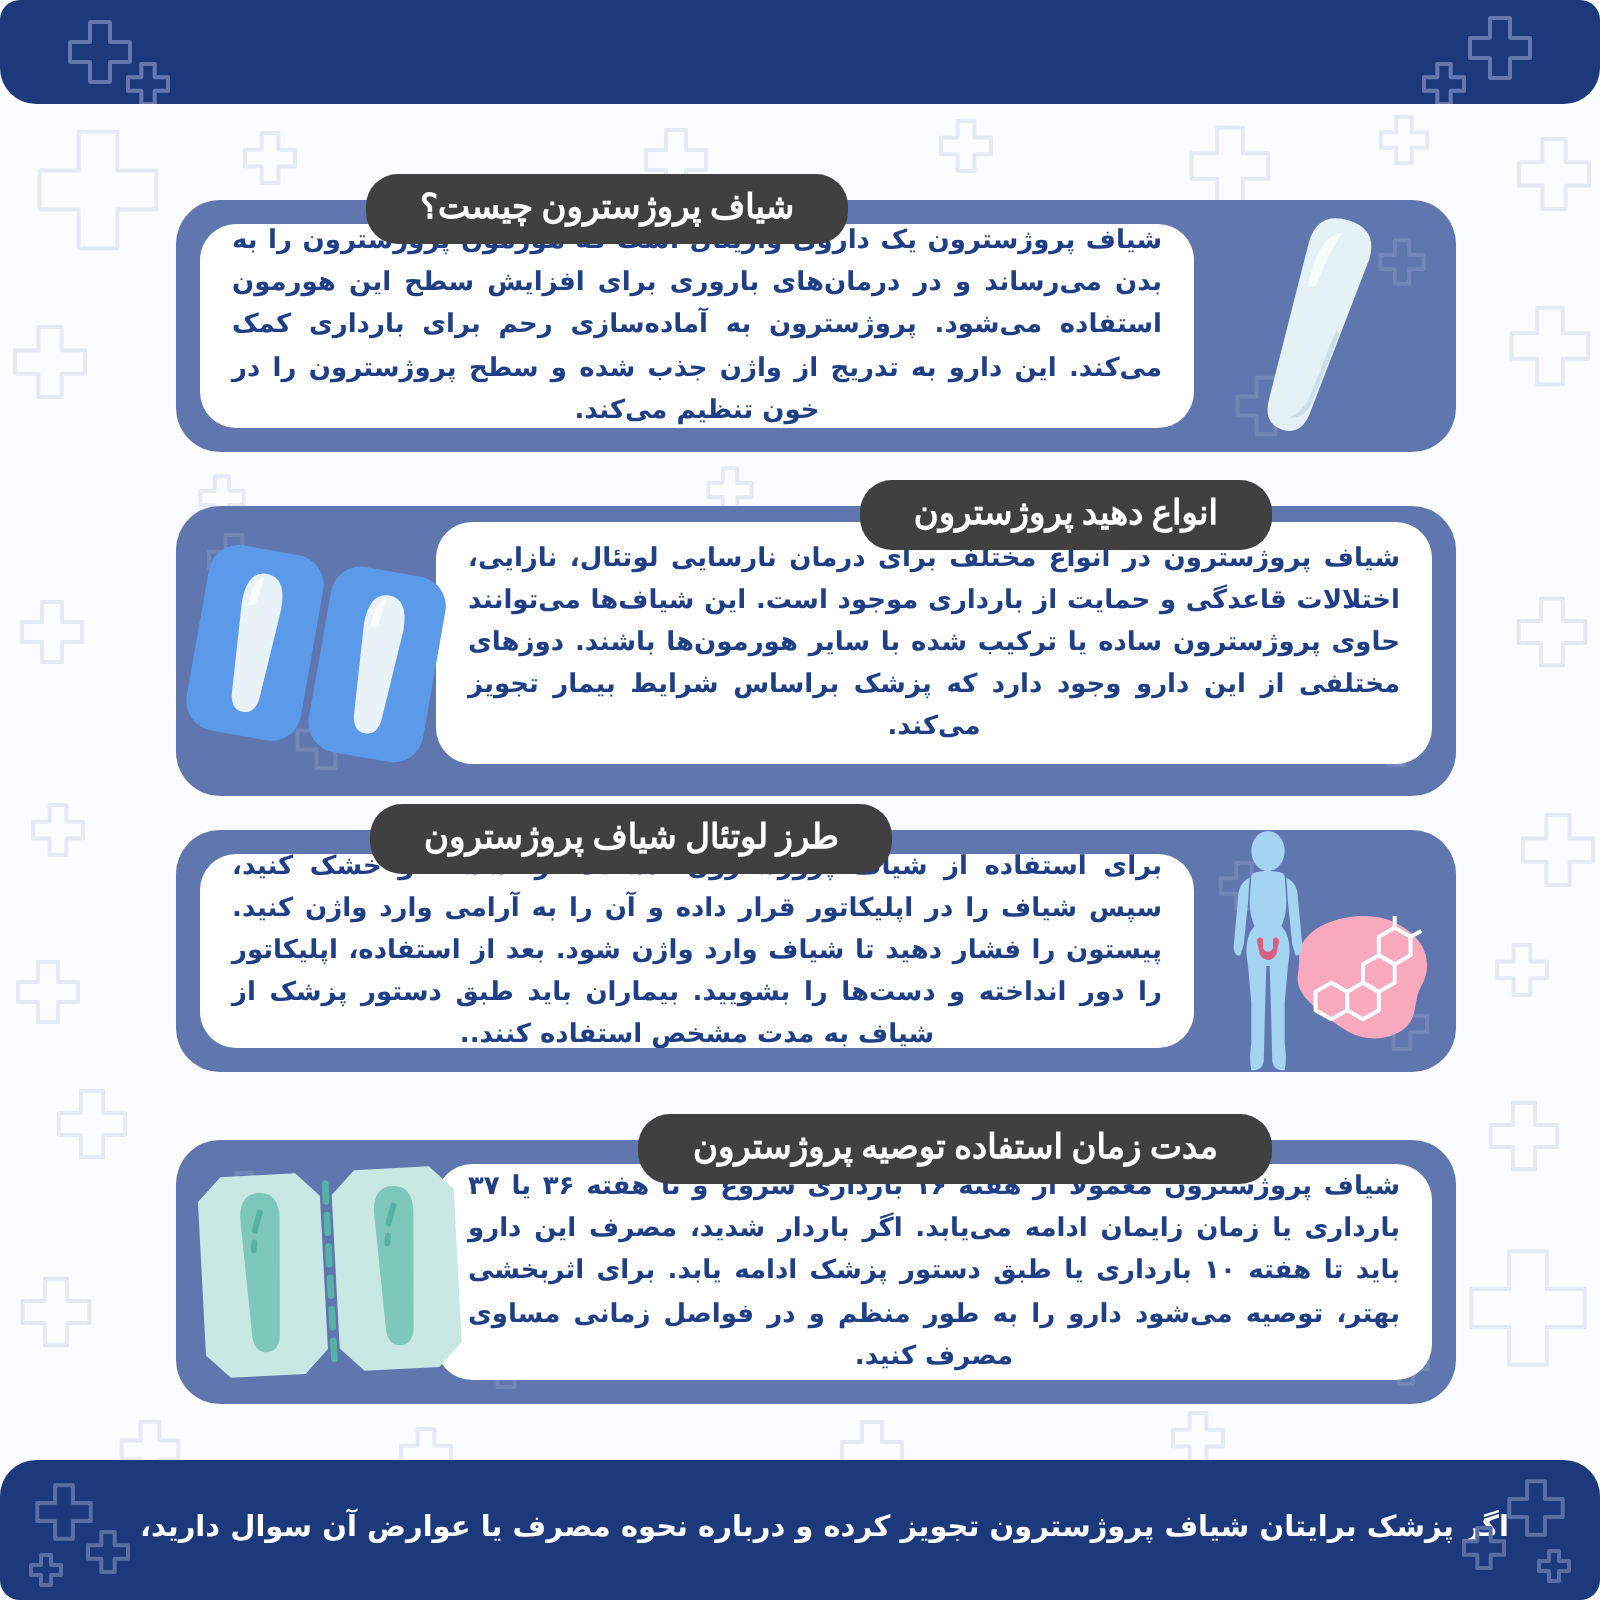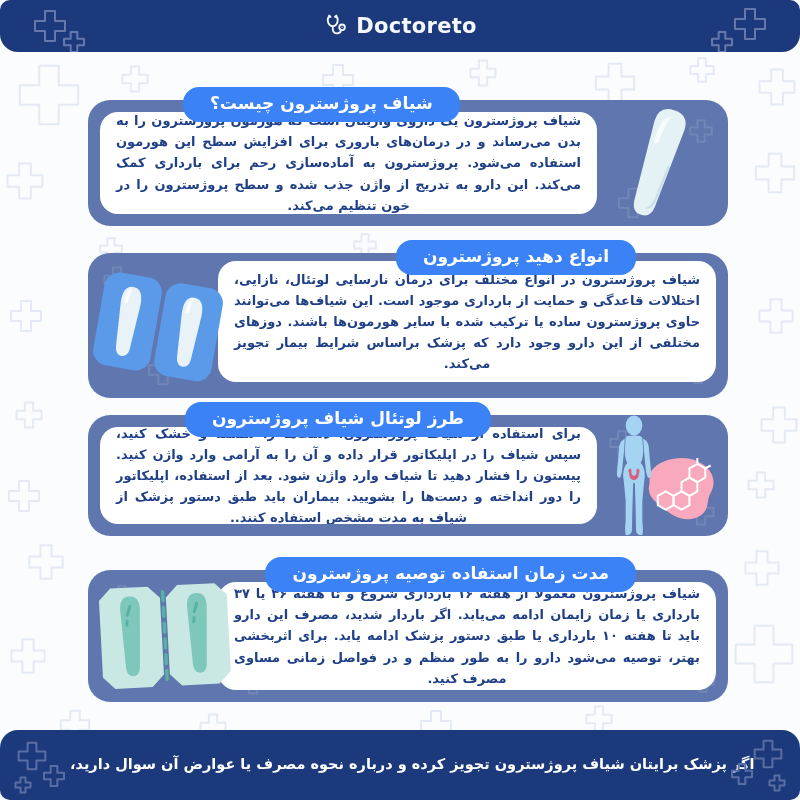--- a/index.html
+++ b/index.html
@@ -44,23 +44,23 @@
   .panel .deco { position:absolute; inset:0; width:100%; height:100%; pointer-events:none; }
   .card {
     position:absolute; background:#ffffff; border-radius:18px;
     display:flex; align-items:center; padding:8px 16px; overflow:hidden;
   }
   .card p {
     width:100%; color:#1f4086; font-size:13px; font-weight:bold;
     line-height:1.62; text-align:justify; text-align-last:center; direction:rtl;
   }
   .pill {
-    position:absolute; z-index:3; background:#3b82f6; color:#ffffff;
+    position:absolute; z-index:3; background:#404040; color:#ffffff;
     font-size:17px; font-weight:bold; line-height:1;
-    padding:8px 27px 10px; border-radius:16px; white-space:nowrap;
+    padding:8px 27px 10px; border-radius:16px; white-space:nowrap;font-family:Liberation Serif, serif;
   }
   .illus { position:absolute; z-index:2; }
 
   #panel1 { top:100px; height:126px; }
   #card1  { left:12px; top:12px; width:497px; height:102px; }
   #pill1  { left:183px; top:87px; }
   #illus1 { left:598px; top:104px; }
 
   #panel2 { top:253px; height:145px; }
   #card2  { right:12px; top:8px; width:498px; height:121px; }
@@ -117,32 +117,20 @@
     </g>
   </svg>
 
   <header class="topbar">
     <svg class="bar-crosses left" viewBox="0 0 120 52">
       <g stroke="#6478ad" stroke-width="2">
         <use href="#plus" x="18" y="8" width="36" height="36"></use>
         <use href="#plus" x="48" y="30" width="24" height="24"></use>
       </g>
     </svg>
-    <div class="logo">
-      <svg width="26" height="26" viewBox="0 0 24 24">
-        <g fill="none" stroke="#f4f7fc" stroke-width="1.7" stroke-linecap="round">
-          <path d="M6.5,3.2 C4.8,3.4 4.4,4.6 4.4,6.6 C4.4,10 6.8,12.2 9,12.2 C11.2,12.2 13.6,10 13.6,6.6 C13.6,4.6 13.2,3.4 11.5,3.2"></path>
-          <path d="M9,12.2 L9,14.6 C9,17.4 10.8,18.8 13,18.8 C15,18.8 16.4,17.6 16.6,15.8"></path>
-          <circle cx="17.6" cy="13.2" r="2.6"></circle>
-          <circle cx="17.6" cy="13.2" r="0.6" fill="#f4f7fc" stroke="none"></circle>
-          <path d="M5.6,2.4 L6.9,3.6 M12.4,2.4 L11.1,3.6"></path>
-        </g>
-      </svg>
-      <span class="brand">Doctoreto</span>
-    </div>
     <svg class="bar-crosses right" viewBox="0 0 120 52">
       <g stroke="#6478ad" stroke-width="2">
         <use href="#plus" x="66" y="6" width="36" height="36"></use>
         <use href="#plus" x="44" y="30" width="24" height="24"></use>
       </g>
     </svg>
   </header>
 
   <section>
     <div class="panel" id="panel1">

